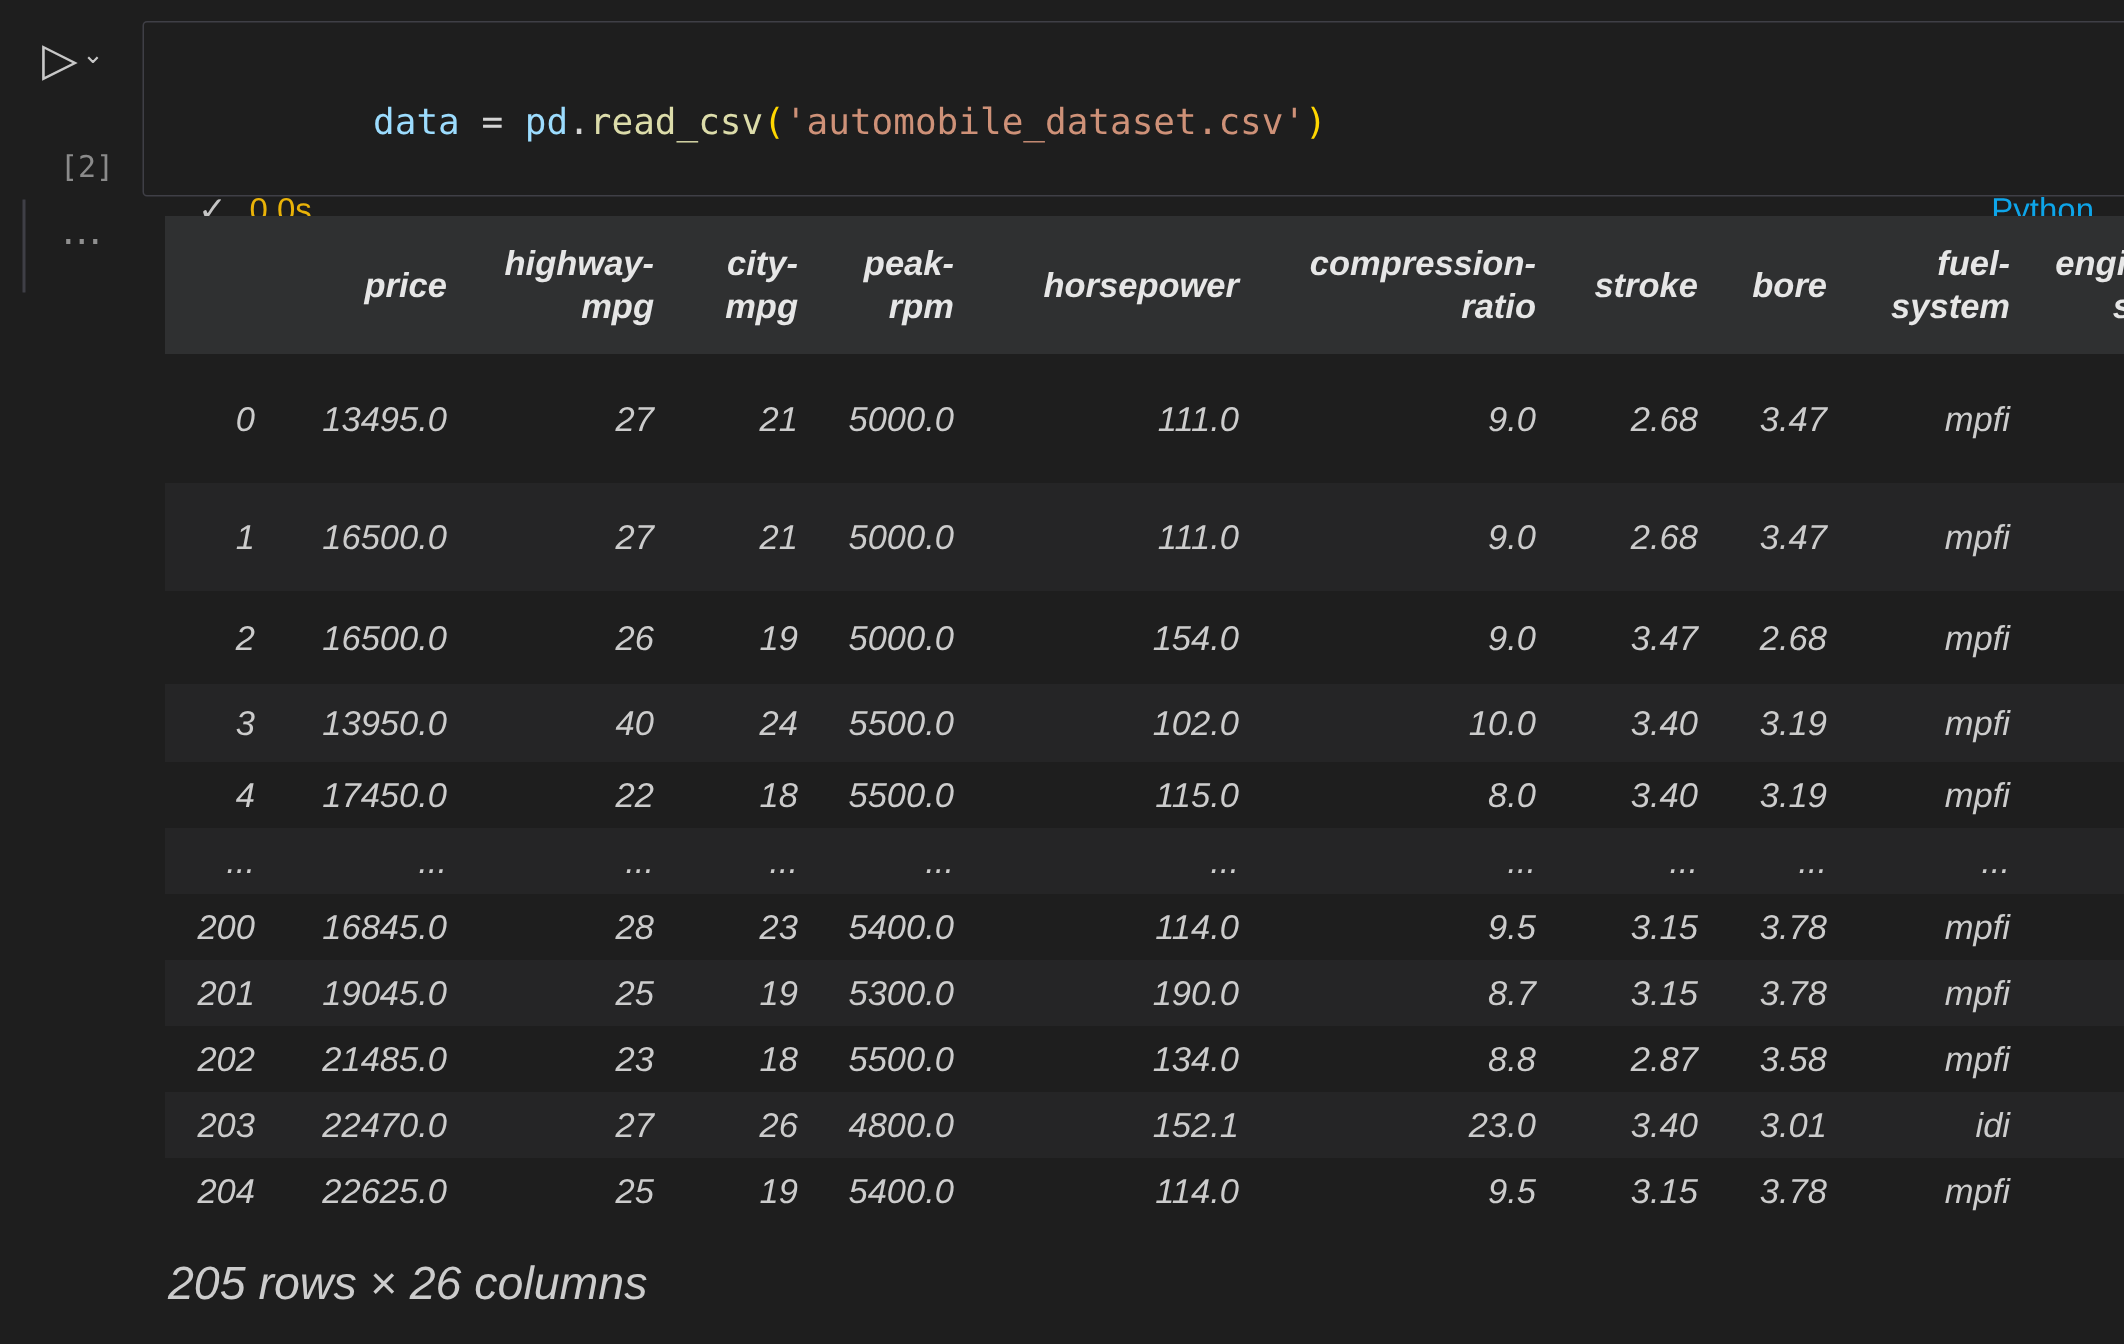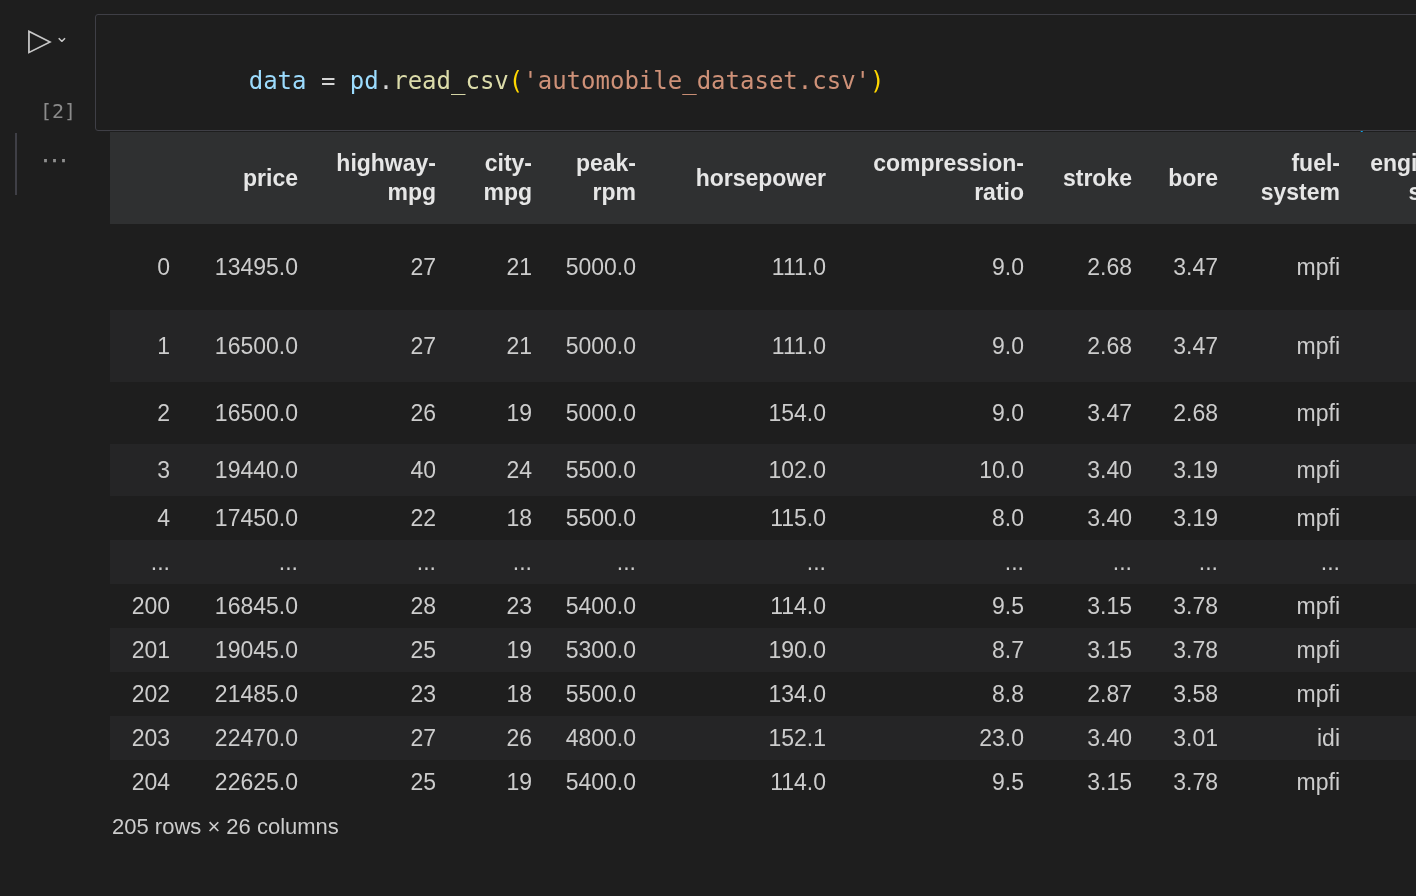--- a/index.html
+++ b/index.html
@@ -54,22 +54,22 @@
     display: flex; align-items: center;
     padding: 0 29px 0 36px;
     font-size: 22px; color: #cccccc;
   }
   .check-icon { font-size: 23px; color: #c5c5c5; margin-right: 15px; }
   .duration { color: #eab308; }
   .lang { margin-left: auto; cursor: pointer; color: #0ea5e9; }
 
   
   .table-wrap {
-    position: absolute; left: 110px; top: 132px;
-    width: 1306px; overflow: hidden;
+    position: absolute; left: 110px; top: 144px;
+    width: 1306px; overflow: hidden; font-style: italic;
   }
   table.df {
     border-collapse: collapse; table-layout: fixed;
     width: 1354px;
     font-size: 23px; color: #cccccc;
   }
   .df col.c0 { width: 72px; }  .df col.c1 { width: 128px; } .df col.c2 { width: 138px; }
   .df col.c3 { width: 96px; }  .df col.c4 { width: 104px; } .df col.c5 { width: 190px; }
   .df col.c6 { width: 198px; } .df col.c7 { width: 108px; } .df col.c8 { width: 86px; }
   .df col.c9 { width: 122px; } .df col.c10 { width: 112px; }
@@ -84,22 +84,22 @@
     text-align: right; vertical-align: middle;
     padding: 0 12px; white-space: nowrap; overflow: hidden;
   }
   .df tbody tr { height: 44px; }
   .df tbody tr:nth-child(1) { height: 86px; }
   .df tbody tr:nth-child(2) { height: 72px; }
   .df tbody tr:nth-child(3) { height: 62px; }
   .df tbody tr:nth-child(4) { height: 52px; }
   .df tbody tr:nth-child(even) { background: #252526; }
   .df-footer {
-    margin-top: 10px; padding-left: 2px;
-    font-size: 22px; color: #cccccc;
+    margin-top: 22px; padding-left: 2px;
+    font-size: 31px; color: #cccccc;
   }
 </style>
 </head>
 <body>
 
 <div class="stage">
 
   <div class="run-button">
     <span class="play-icon">▷</span>
     <span class="chevron-icon">⌄</span>
@@ -184,21 +184,21 @@
             <td>5000.0</td>
             <td>154.0</td>
             <td>9.0</td>
             <td>3.47</td>
             <td>2.68</td>
             <td>mpfi</td>
             <td></td>
           </tr>
           <tr>
             <td>3</td>
-            <td>19440.0</td>
+            <td>13950.0</td>
             <td>40</td>
             <td>24</td>
             <td>5500.0</td>
             <td>102.0</td>
             <td>10.0</td>
             <td>3.40</td>
             <td>3.19</td>
             <td>mpfi</td>
             <td></td>
           </tr>

